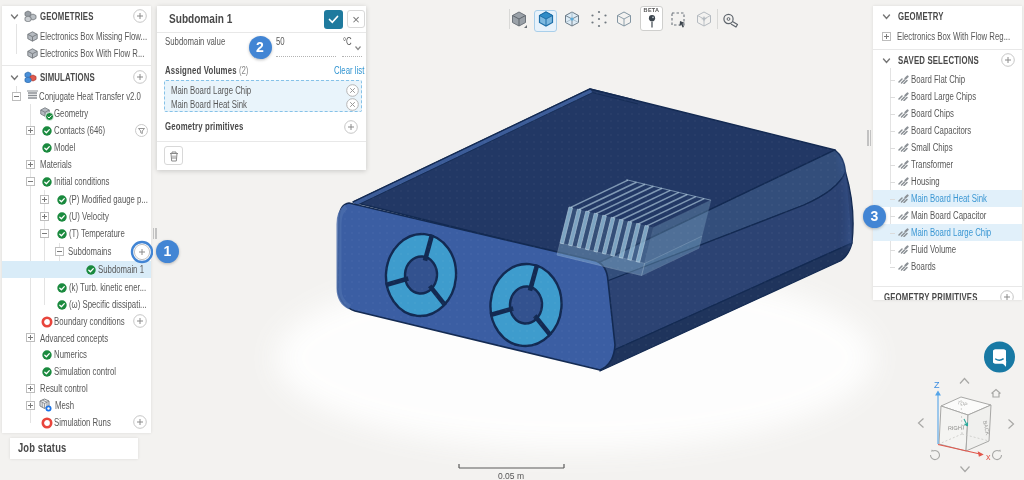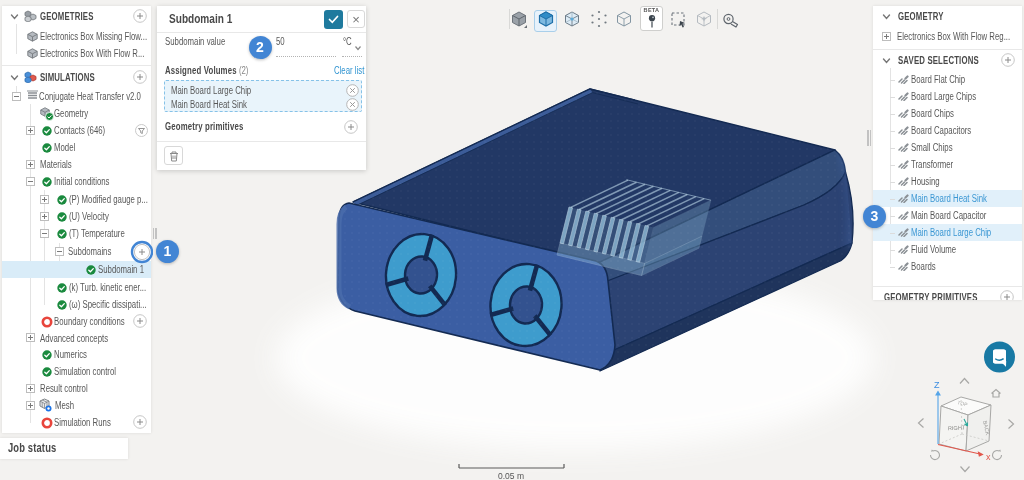--- a/index.html
+++ b/index.html
@@ -360,21 +360,21 @@
 <svg style="position:absolute;left:39px;top:416.5px" width="12" height="12">
           <circle cx="6" cy="6" r="4.2" fill="#fff" stroke="#e8453c" stroke-width="2.6"></circle>
         </svg>
 <div class="r" style="left:52px;top:413.5px;">Simulation Runs</div>
 <svg style="position:absolute;left:131px;top:415px" width="14" height="14">
           <circle cx="7.0" cy="7.0" r="6.3" fill="#fff" stroke="#c6c6c6"></circle>
           <path d="M4.0 7.0 H10.0 M7.0 4.0 V10.0" stroke="#8a8a8a" stroke-width="1"></path>
         </svg>
 </div>
     </div>
-<div class="panel" id="job" style="left:0;top:438px;width:128px;height:21px">
+<div class="panel" id="job" style="left:10px;top:438px;width:128px;height:21px">
 <div class="r b" style="left:8px;top:2px;font-size:12px">Job status</div>
 </div>
 <div class="panel" id="dialog" style="left:157px;top:6px;width:209px;height:164px;box-shadow:0 1px 5px rgba(0,0,0,.18)">
 <div class="r b12" style="left:12px;top:4.5px;">Subdomain 1</div>
 <div style="position:absolute;left:167px;top:4px;width:19px;height:19px;background:#1f7a9e;border-radius:3px"></div>
 <svg style="position:absolute;left:171px;top:8px" width="11" height="11">
         <path d="M1.5 5.5 L4.3 8.3 L9.5 2.5" stroke="#fff" stroke-width="1.7" fill="none" stroke-linecap="round"></path>
       </svg>
 <div style="position:absolute;left:190px;top:4px;width:18px;height:18px;background:#fff;border:1px solid #d8d8d8;border-radius:3px;color:#777;font-size:13px;line-height:17px;text-align:center">×</div>
 <div style="position:absolute;left:0px;top:25.5px;width:209px;height:1px;background:#e8e8e8"></div>

